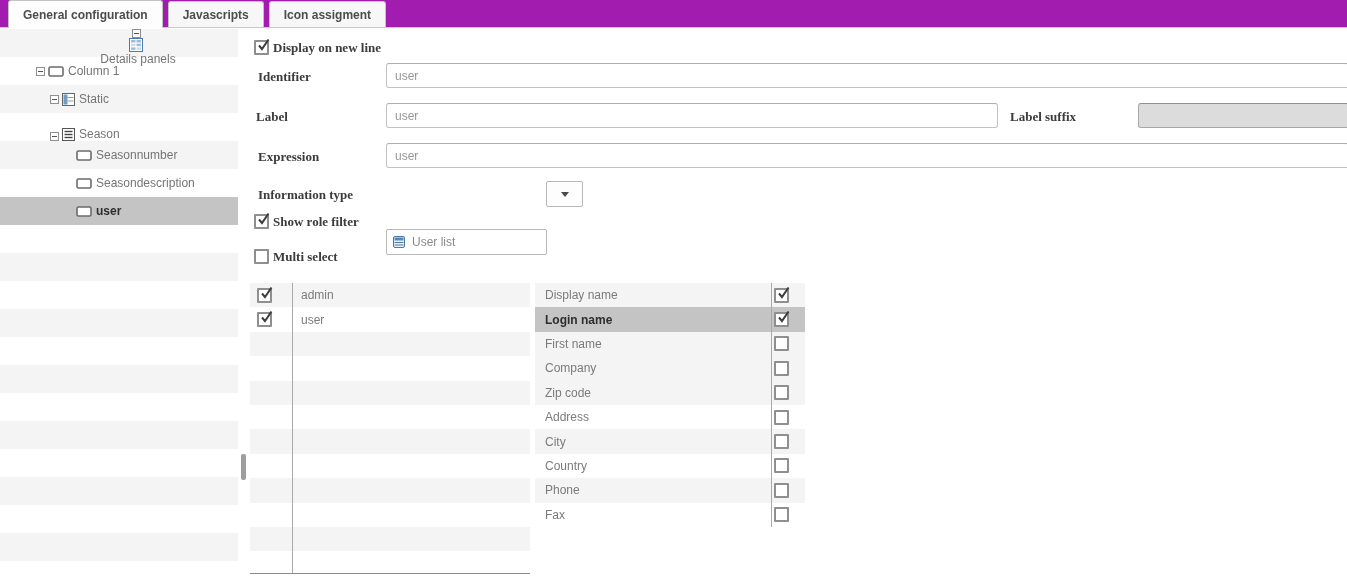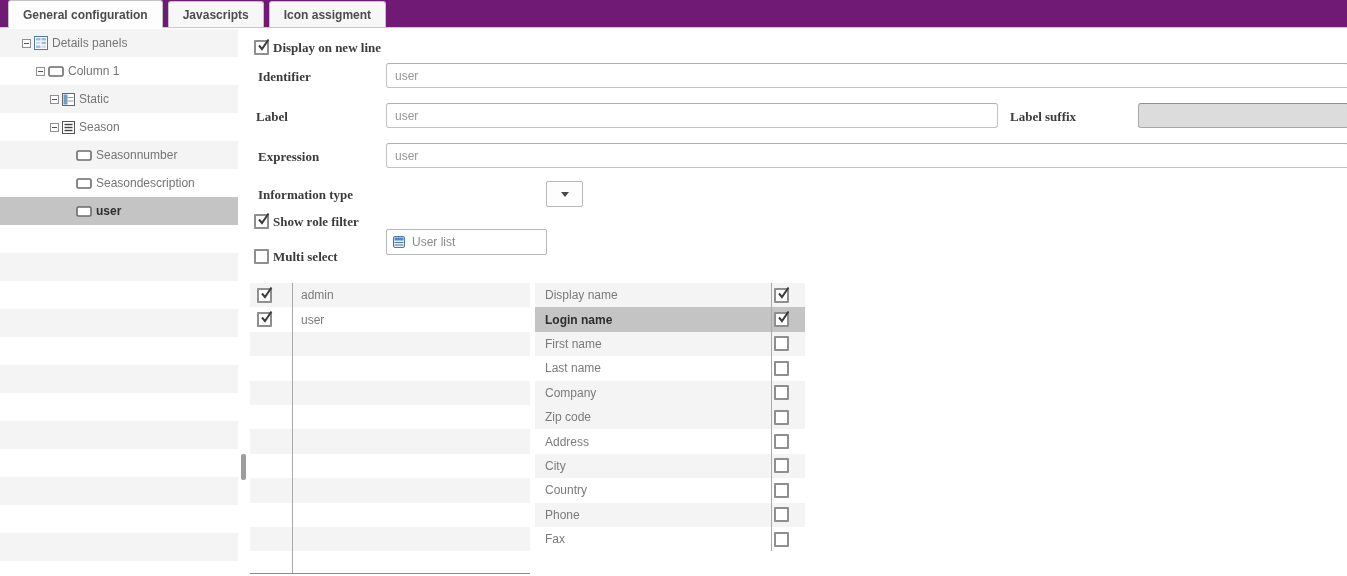--- a/index.html
+++ b/index.html
@@ -1,20 +1,20 @@
 <!DOCTYPE html>
 <html><head>
 <meta charset="utf-8">
 <style>
   html,body{margin:0;padding:0;background:#fff;}
   #app{position:relative;width:1347px;height:576px;overflow:hidden;background:#fff;
        font-family:"Liberation Sans","DejaVu Sans",sans-serif;}
 
   
-  .tabbar{position:absolute;left:0;top:0;right:0;height:28px;background:#701a75;
+  .tabbar{position:absolute;left:0;top:0;right:0;height:28px;background:#a21caf;
           border-bottom:1px solid #c9c9c9;display:flex;align-items:flex-end;
           padding-left:8px;box-sizing:border-box;}
   .tab{height:25px;display:flex;align-items:center;padding:0 14px;margin-right:5px;
        background:#f7f7f7;border:1px solid #c2c2c2;border-bottom:none;
        border-radius:3px 3px 0 0;font-size:12px;font-weight:bold;color:#4c4c4c;
        cursor:default;white-space:nowrap;}
   .tab.active{background:#fdfdfd;height:27px;margin-bottom:-1px;position:relative;z-index:2;}
 
   
   .tree-panel{position:absolute;left:0;top:29px;width:238px;bottom:0;overflow:hidden;}
@@ -78,21 +78,21 @@
 
 <div id="app">
 
   <div class="tabbar" id="tabbar">
       <div class="tab active">General configuration</div>
       <div class="tab">Javascripts</div>
       <div class="tab">Icon assigment</div>
     </div>
 
   <div class="tree-panel" id="tree-rows">
-      <div class="tree-row stripe" style="padding-left: 22px;">
+      <div class="tree-row stripe" style="padding-left: 38px; flex-direction: column;">
         <span class="toggle"></span>
         <span class="tree-icon">
           <svg width="14" height="14" viewBox="0 0 14 14">
             <rect x="0.5" y="0.5" width="13" height="13" fill="#fff" stroke="#4d7ba8"></rect>
             <rect x="2" y="2" width="4.5" height="2.5" fill="#9dbcd9"></rect>
             <rect x="7.5" y="2" width="4.5" height="2.5" fill="#9dbcd9"></rect>
             <rect x="2" y="5.7" width="4.5" height="2.5" fill="#c9dcee"></rect>
             <rect x="7.5" y="5.7" width="4.5" height="2.5" fill="#9dbcd9"></rect>
             <rect x="2" y="9.4" width="4.5" height="2.5" fill="#9dbcd9"></rect>
             <rect x="7.5" y="9.4" width="4.5" height="2.5" fill="#c9dcee"></rect>
@@ -114,21 +114,21 @@
         <span class="tree-icon">
           <svg width="13" height="13" viewBox="0 0 13 13">
             <rect x="0.5" y="0.5" width="12" height="12" fill="#fff" stroke="#666"></rect>
             <rect x="1.5" y="1.5" width="4" height="10" fill="#6f9cc6"></rect>
             <line x1="5.5" y1="4.5" x2="11.5" y2="4.5" stroke="#999"></line>
             <line x1="5.5" y1="8" x2="11.5" y2="8" stroke="#999"></line>
           </svg>
         </span>
         <span class="tree-label">Static</span>
       </div>
-      <div class="tree-row" style="padding-left: 50px;">
+      <div class="tree-row" style="padding-left: 50px; align-items: flex-end;">
         <span class="toggle"></span>
         <span class="tree-icon">
           <svg width="13" height="13" viewBox="0 0 13 13">
             <rect x="0.5" y="0.5" width="12" height="12" fill="#fff" stroke="#555"></rect>
             <line x1="2.5" y1="3.5" x2="10.5" y2="3.5" stroke="#444" stroke-width="1.4"></line>
             <line x1="2.5" y1="6.5" x2="10.5" y2="6.5" stroke="#444" stroke-width="1.4"></line>
             <line x1="2.5" y1="9.5" x2="10.5" y2="9.5" stroke="#444" stroke-width="1.4"></line>
           </svg>
         </span>
         <span class="tree-label">Season</span>
@@ -319,28 +319,20 @@
         </span>
       </div>
       <div class="lrow stripe">
         <span class="fields-name-cell">
           <span class="lname">First name</span>
         </span>
         <span class="fields-cb-cell">
           <span class="cb"></span>
         </span>
       </div>
-      <div class="lrow">
-        <span class="fields-name-cell">
-          <span class="lname">Last name</span>
-        </span>
-        <span class="fields-cb-cell">
-          <span class="cb"></span>
-        </span>
-      </div>
       <div class="lrow stripe">
         <span class="fields-name-cell">
           <span class="lname">Company</span>
         </span>
         <span class="fields-cb-cell">
           <span class="cb"></span>
         </span>
       </div>
       <div class="lrow stripe">
         <span class="fields-name-cell">

